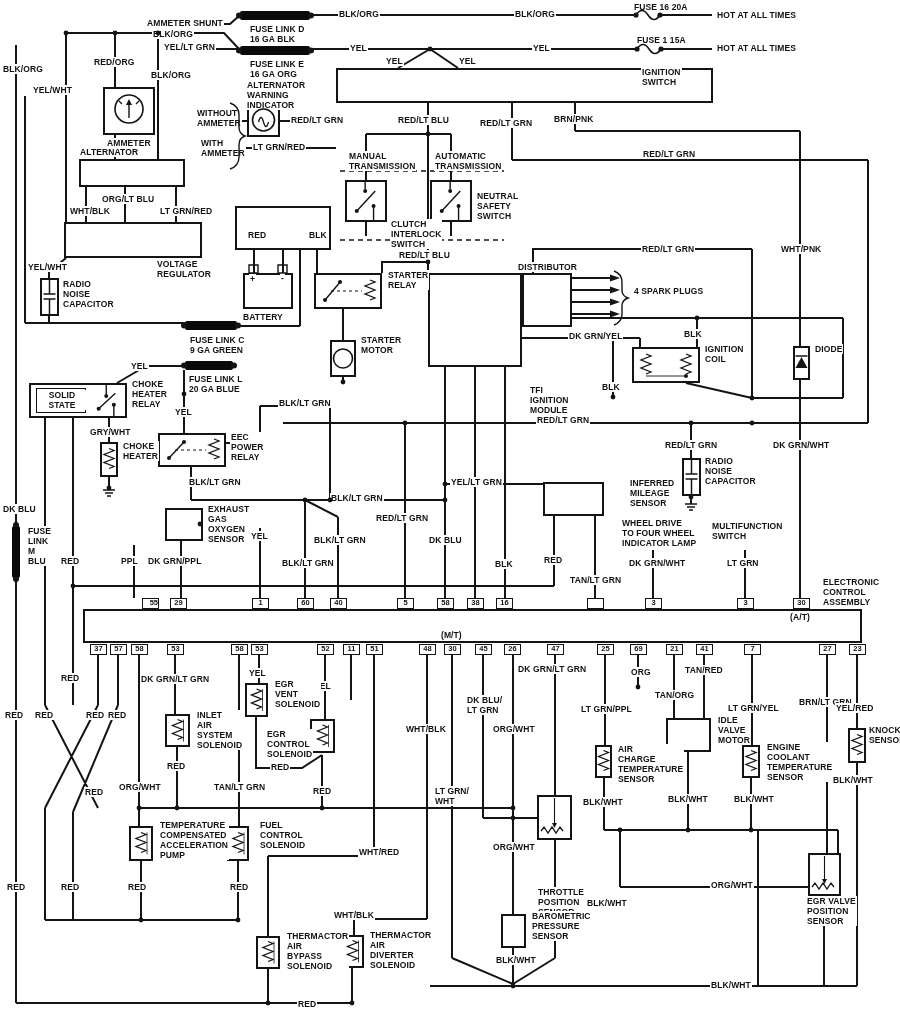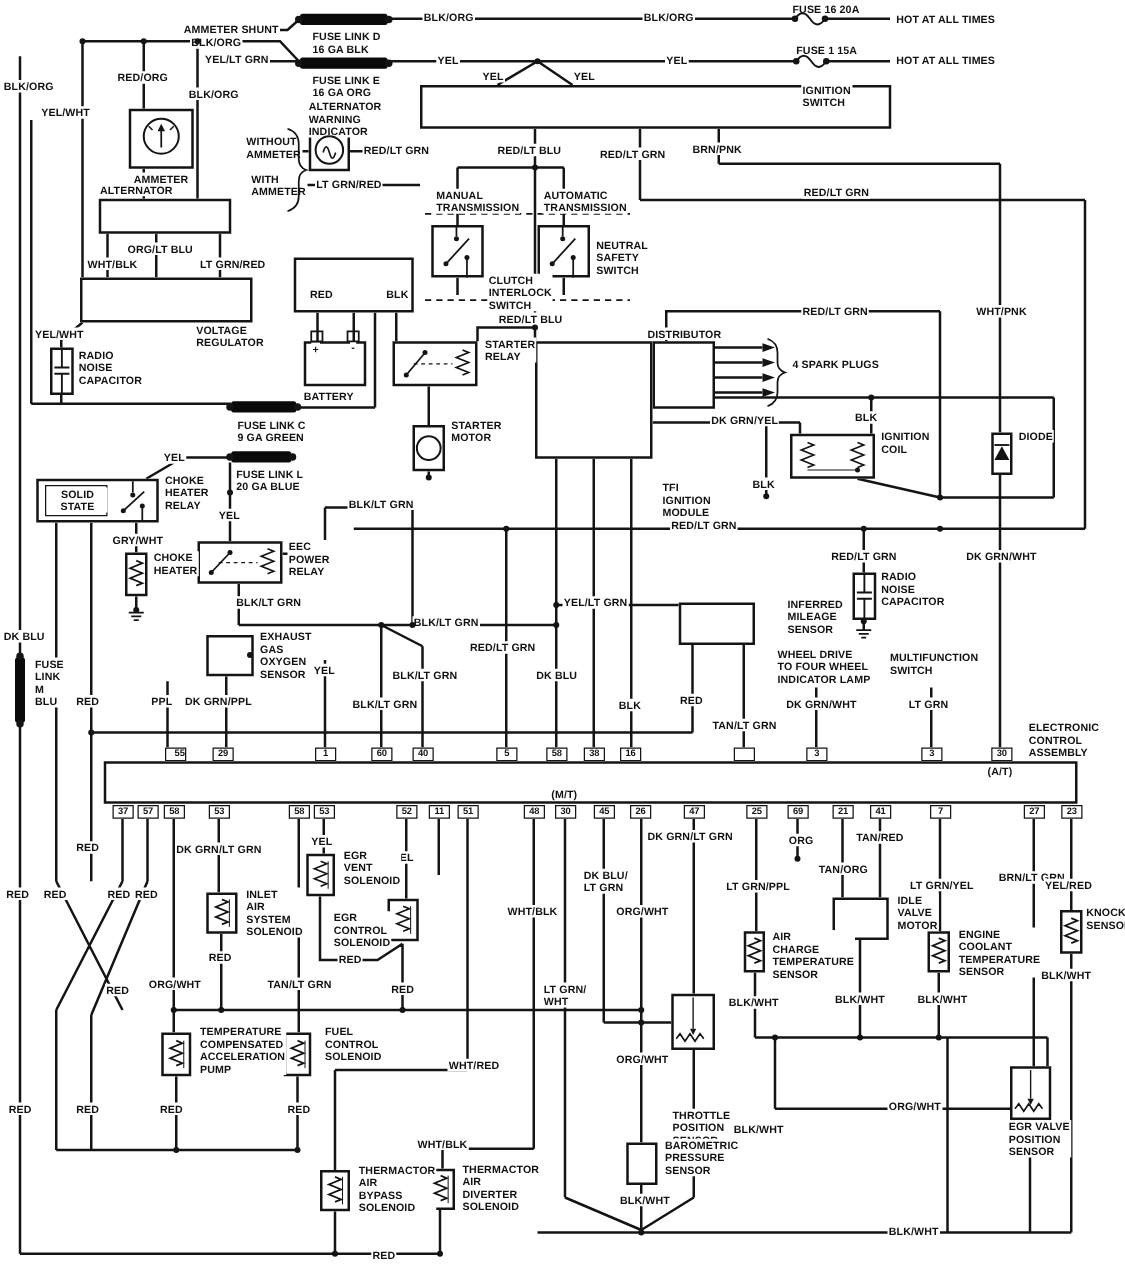--- a/index.html
+++ b/index.html
@@ -350,21 +350,21 @@
 AIR
 DIVERTER
 SOLENOID</div>
       <div class="lbl" style="left: 297px; top: 999px;">RED</div>
       <div class="lbl" style="left: 710px; top: 980px;">BLK/WHT</div>
       <div class="lbl" style="left: 339px; top: 352px;">M</div>
       <div class="lbl" style="left: 249px; top: 274px;">+</div>
       <div class="lbl" style="left: 280px; top: 273px;">-</div>
     </div>
   <div id="pins">
-      <div class="pin" style="left: 132px; top: 598px; text-align: right;">55</div>
+      <div class="pin" style="left: 142px; top: 598px; text-align: right;">55</div>
       <div class="pin" style="left: 170px; top: 598px;">29</div>
       <div class="pin" style="left: 252px; top: 598px;">1</div>
       <div class="pin" style="left: 297px; top: 598px;">60</div>
       <div class="pin" style="left: 330px; top: 598px;">40</div>
       <div class="pin" style="left: 397px; top: 598px;">5</div>
       <div class="pin" style="left: 437px; top: 598px;">58</div>
       <div class="pin" style="left: 467px; top: 598px;">38</div>
       <div class="pin" style="left: 496px; top: 598px;">16</div>
       <div class="pin" style="left: 587px; top: 598px;"></div>
       <div class="pin" style="left: 645px; top: 598px;">3</div>

